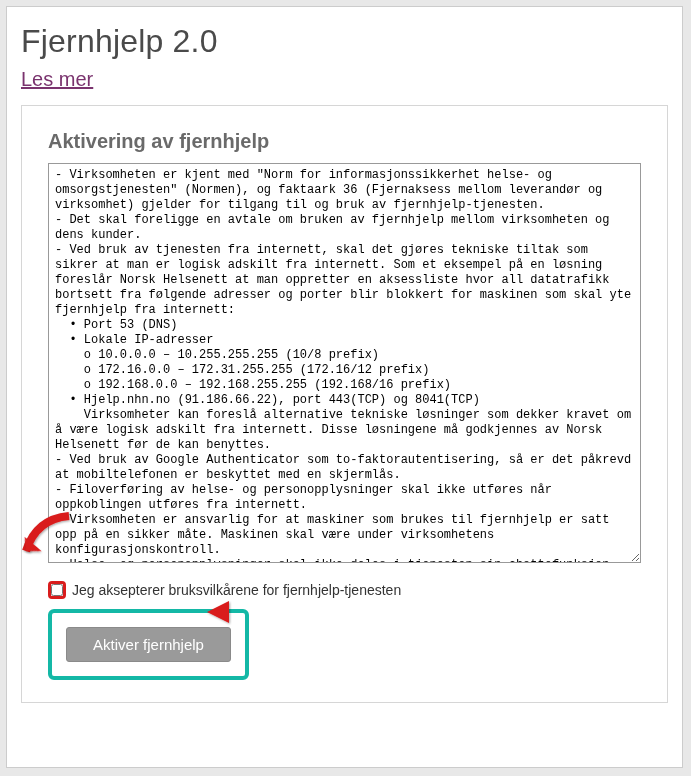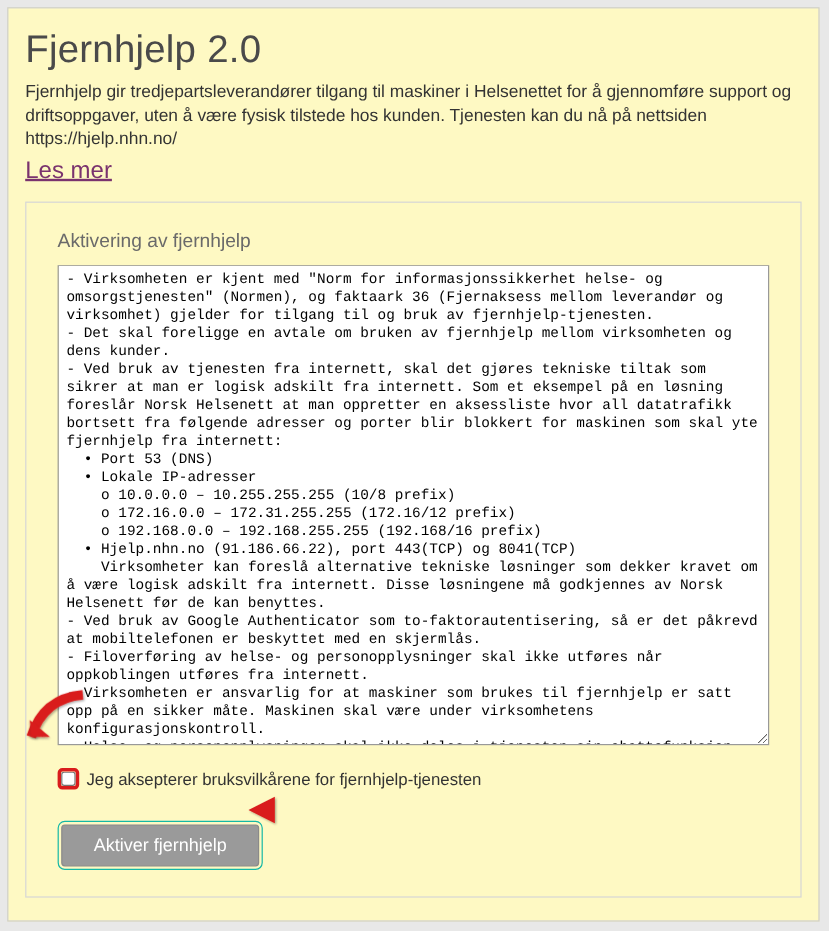--- a/index.html
+++ b/index.html
@@ -5,21 +5,21 @@
   * { box-sizing: border-box; }
   body {
     margin: 0;
     padding: 0;
     font-family: -apple-system, BlinkMacSystemFont, "Segoe UI", Arial, sans-serif;
     background: #e8e8e8;
     width: 691px;
     height: 776px;
   }
   .outer {
-    background: #fef9c3;
+    background: #ffffff;
     border: 1px solid #ccc;
     margin: 6px;
     padding: 14px 14px 14px 14px;
     width: 677px;
     height: 762px;
     position: relative;
   }
   h1 {
     font-size: 32px;
     font-weight: 400;
@@ -40,22 +40,22 @@
     display: inline-block;
     margin-bottom: 14px;
     cursor: pointer;
   }
   .card {
     border: 1px solid #d6d6d6;
     padding: 22px 26px 22px 26px;
     position: relative;
   }
   h2 {
-    font-size: 16px;
-    font-weight: 400;
+    font-size: 20px;
+    font-weight: 700;
     color: #6a6a6a;
     margin: 2px 0 10px 0;
   }
   .sub {
     font-size: 14px;
     color: #333;
     margin-bottom: 6px;
   }
   textarea.terms {
     width: 100%;
@@ -89,24 +89,24 @@
   input[type=checkbox] {
     margin: 0;
     width: 12px;
     height: 12px;
   }
   .accept-label {
     font-size: 14px;
     color: #333;
   }
   .btn-wrap {
-    margin-top: 26px;
-    border: 1px solid #14b8a6;
+    margin-top: 10px;
+    border: 4px solid #14b8a6;
     border-radius: 6px;
-    padding: 2px;
+    padding: 14px;
     display: inline-block;
   }
   button.activate {
     background: #9a9a9a;
     color: #fff;
     font-size: 15px;
     border: 1px solid #8a8a8a;
     padding: 8px 22px;
     border-radius: 3px;
     cursor: pointer;
@@ -116,21 +116,20 @@
   .arrow {
     position: absolute;
     pointer-events: none;
   }
 </style>
 </head>
 <body>
 
 <div class="outer">
   <h1>Fjernhjelp 2.0</h1>
-  <p class="intro">Fjernhjelp gir tredjepartsleverandører tilgang til maskiner i Helsenettet for å gjennomføre support og driftsoppgaver, uten å være fysisk tilstede hos kunden. Tjenesten kan du nå på nettsiden https://hjelp.nhn.no/</p>
   <a class="lesmer">Les mer</a>
 
   <div class="card">
     <h2>Aktivering av fjernhjelp</h2>
     <textarea class="terms" readonly="" style="">- Virksomheten er kjent med "Norm for informasjonssikkerhet helse- og omsorgstjenesten" (Normen), og faktaark 36 (Fjernaksess mellom leverandør og virksomhet) gjelder for tilgang til og bruk av fjernhjelp-tjenesten.
 - Det skal foreligge en avtale om bruken av fjernhjelp mellom virksomheten og dens kunder.
 - Ved bruk av tjenesten fra internett, skal det gjøres tekniske tiltak som sikrer at man er logisk adskilt fra internett. Som et eksempel på en løsning foreslår Norsk Helsenett at man oppretter en aksessliste hvor all datatrafikk bortsett fra følgende adresser og porter blir blokkert for maskinen som skal yte fjernhjelp fra internett:
   • Port 53 (DNS)
   • Lokale IP-adresser
     o 10.0.0.0 – 10.255.255.255 (10/8 prefix)

